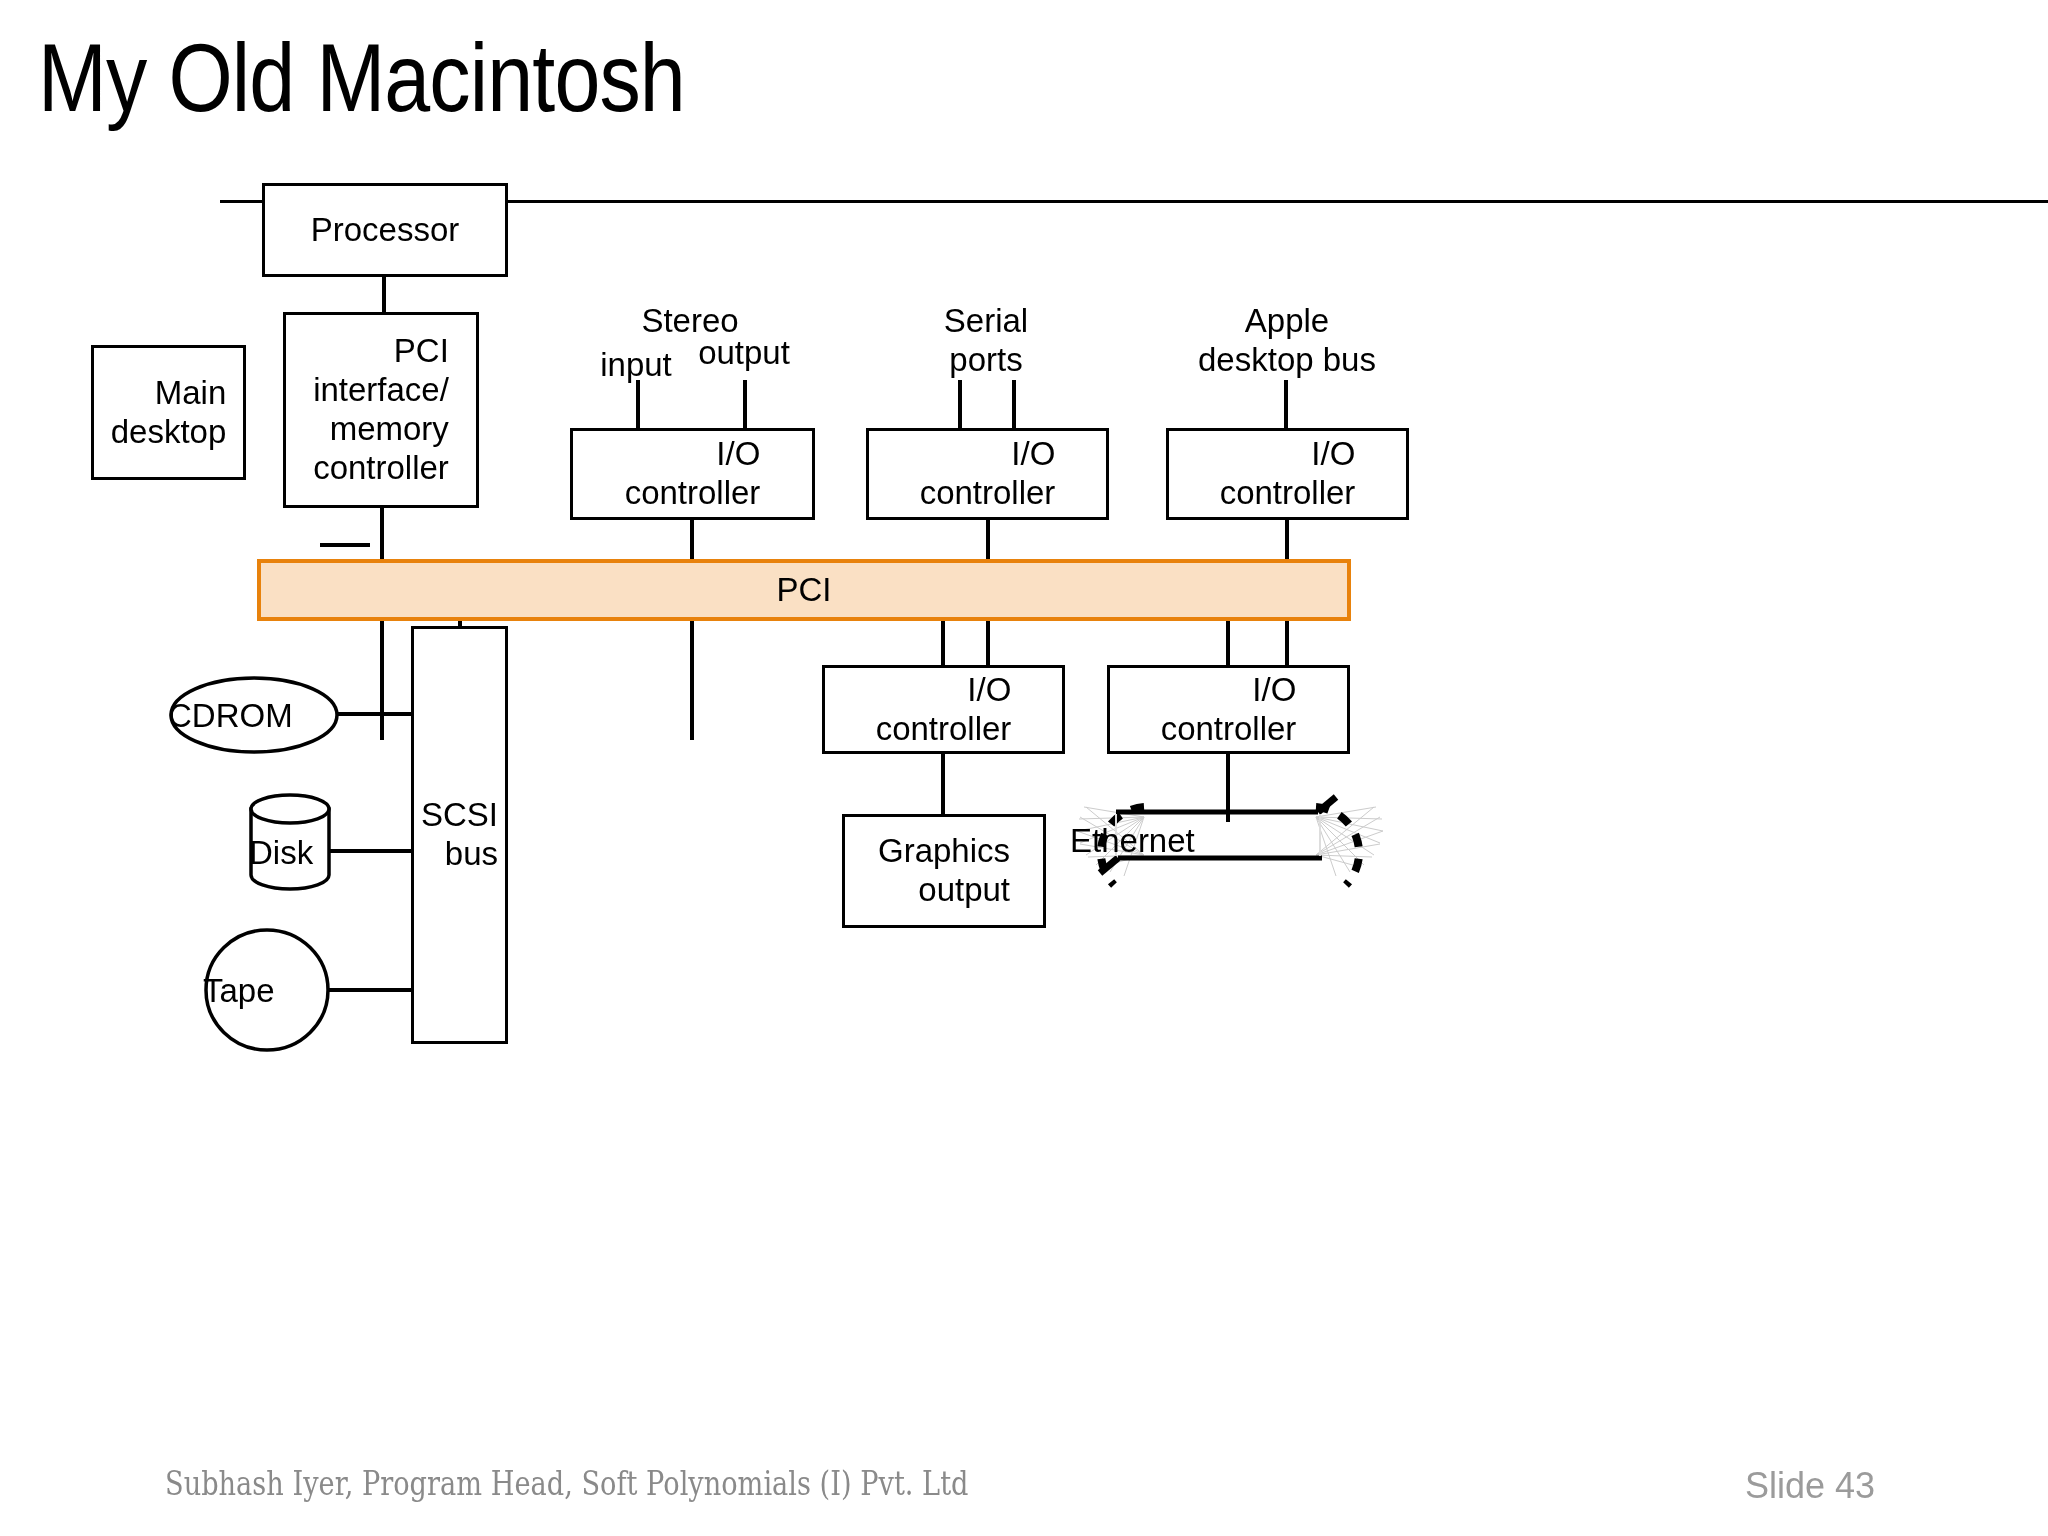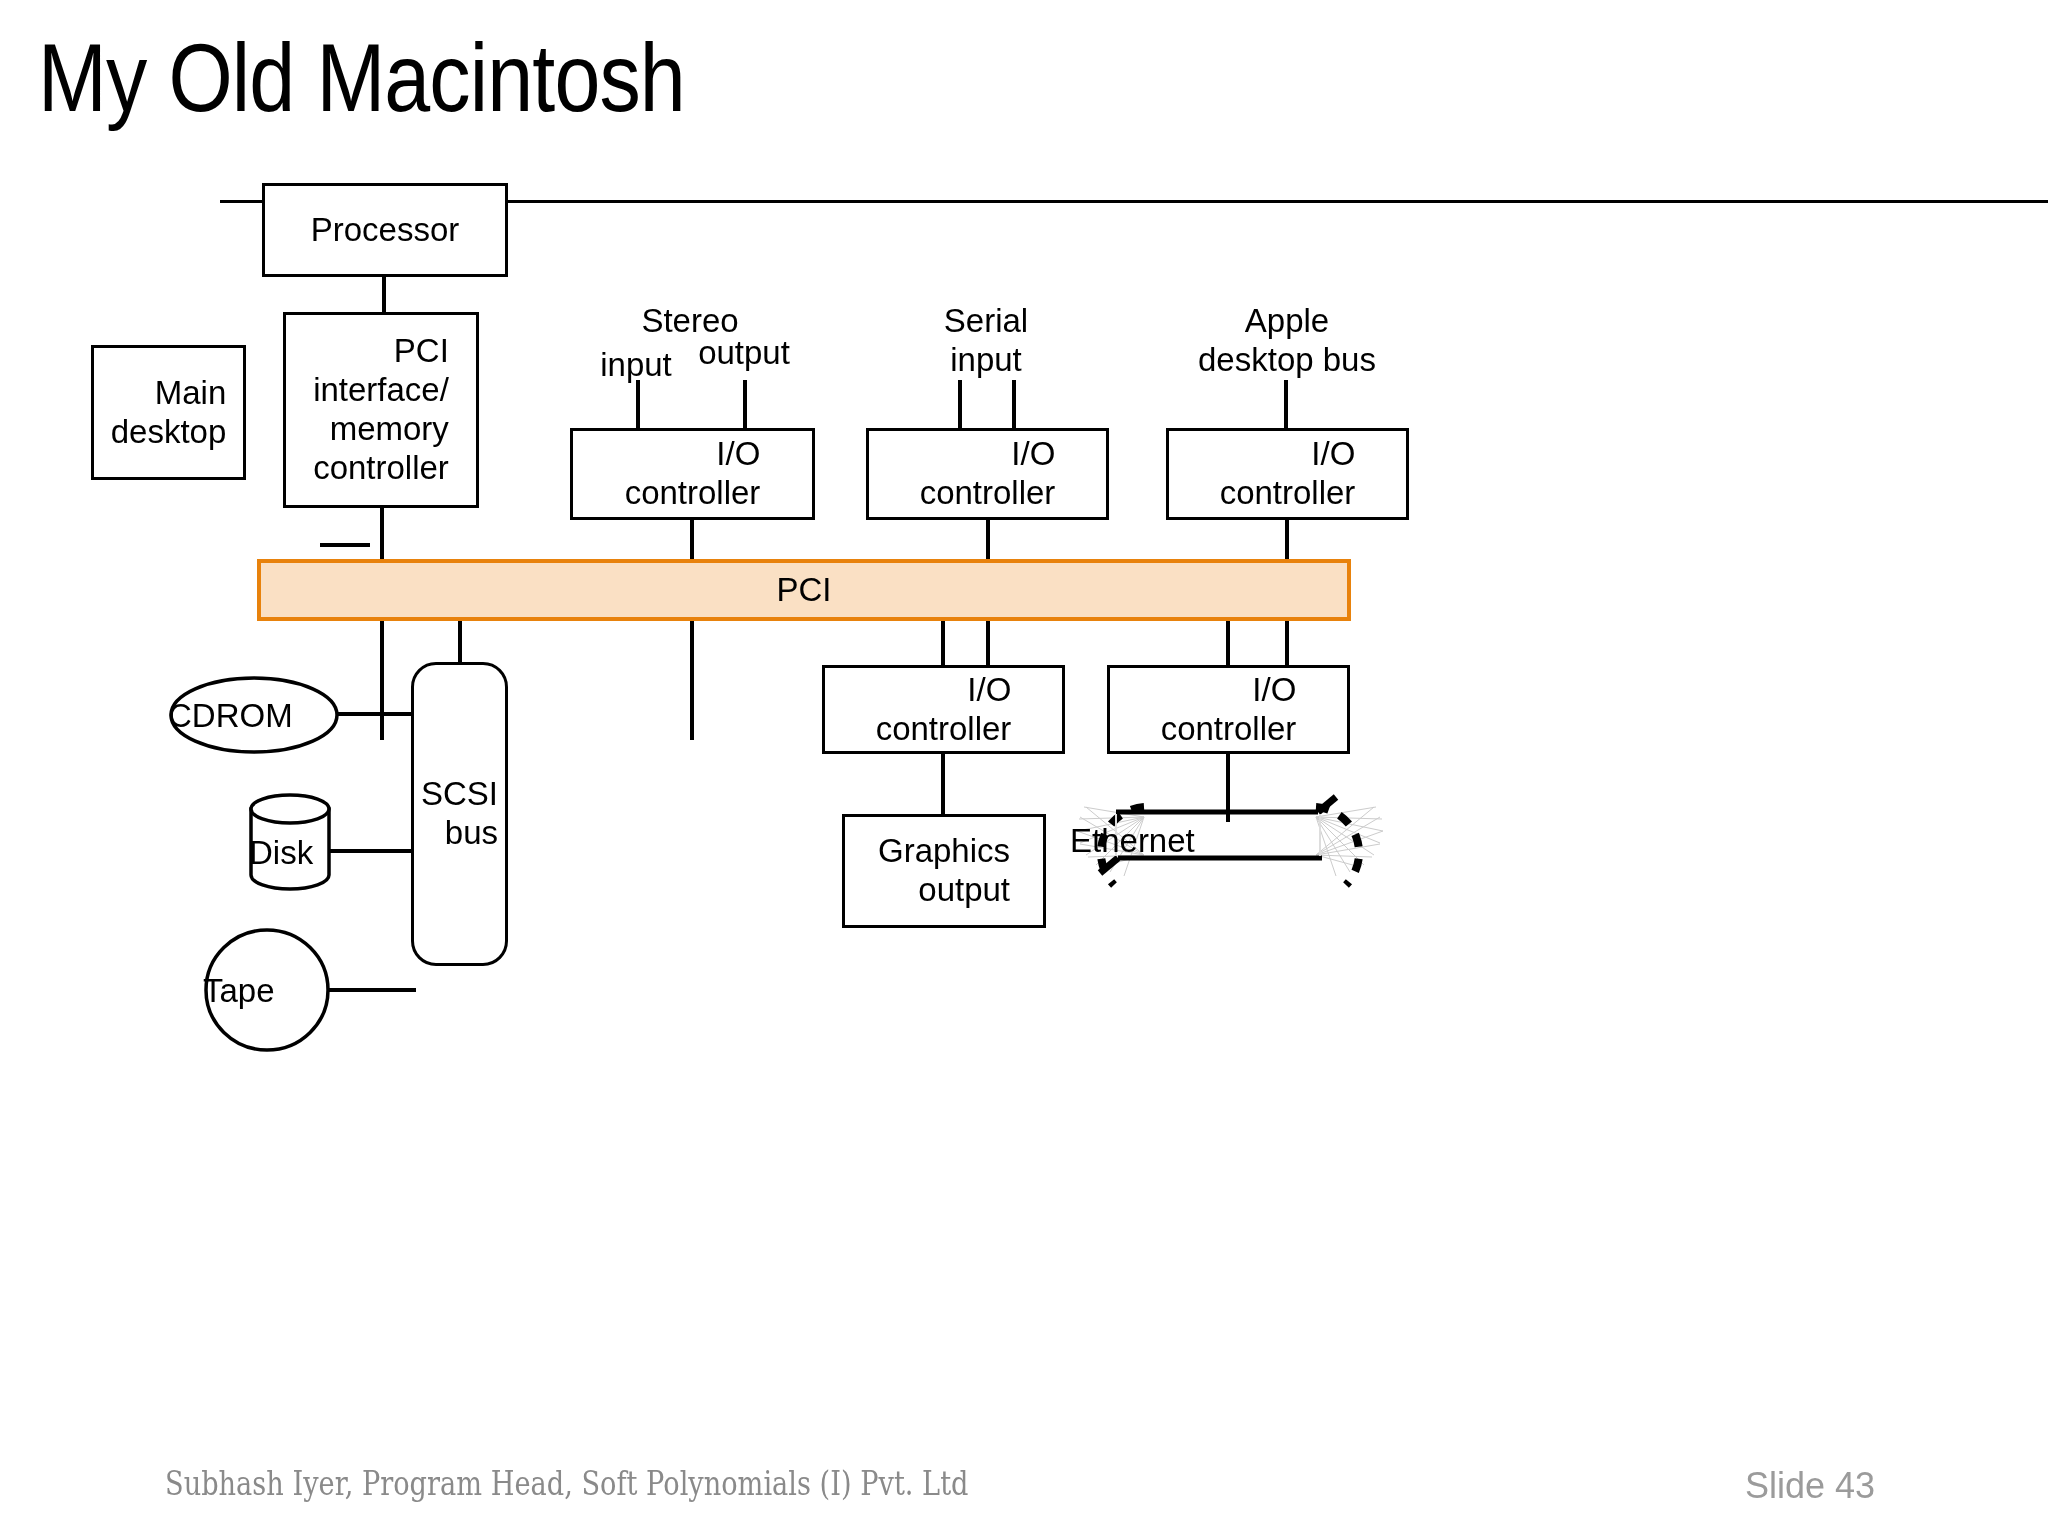--- a/index.html
+++ b/index.html
@@ -192,31 +192,31 @@
 
   <div class="node" style="left:822px; top:665px; width:243px; height:89px;">I/O
 controller</div>
 
   <div class="node" style="left:1107px; top:665px; width:243px; height:89px;">I/O
 controller</div>
 
   <div class="node" style="left:842px; top:814px; width:204px; height:114px;">Graphics
 output</div>
 
-  <div class="node" style="left:411px; top:662px; width:97px; height:304px;border-radius:25px;">SCSI
+  <div class="node" style="left:411px; top:626px; width:97px; height:418px;">SCSI
 bus</div>
 
   <div class="pci-bar" style="left:257px; top:559px; width:1094px; height:62px;">PCI</div>
 
   <div class="free-label" style="left:590px; top:302px; width:200px;">Stereo</div>
   <div class="free-label" style="left:570px; top:346px; width:132px;">input</div>
   <div class="free-label" style="left:680px; top:334px; width:128px;">output</div>
 
   <div class="free-label" style="left:886px; top:302px; width:200px;">Serial
-input</div>
+ports</div>
 
   <div class="free-label" style="left:1164px; top:302px; width:246px;">Apple
 desktop bus</div>
 
   <svg class="shape-svg" style="left:168px; top:675px;" width="172" height="80" viewBox="0 0 172 80">
     <ellipse cx="86" cy="40" rx="83" ry="37" fill="#ffffff" stroke="#000000" stroke-width="3.5"></ellipse>
   </svg>
   <div class="shape-label" style="left:168px; top:697px; width:172px;">CDROM</div>
 
   <svg class="shape-svg" style="left:249px; top:793px;" width="82" height="98" viewBox="0 0 82 98">

